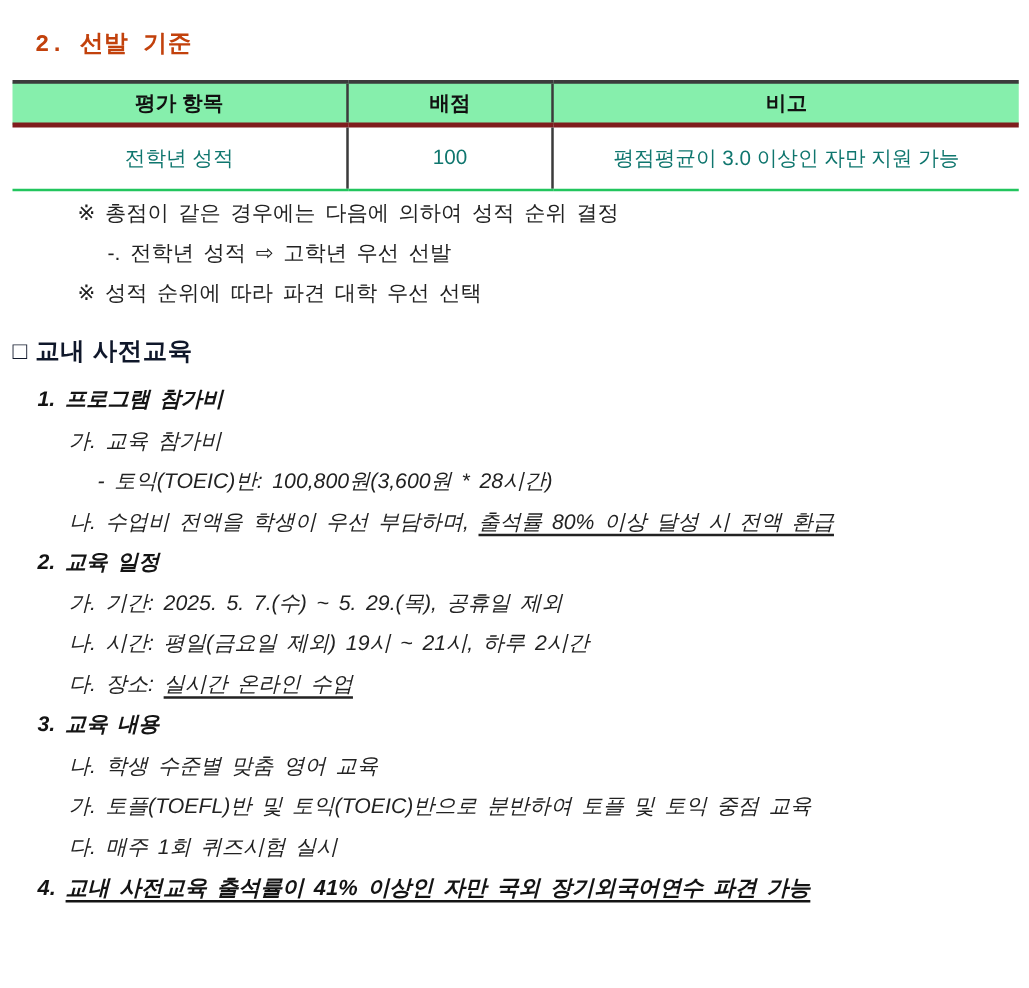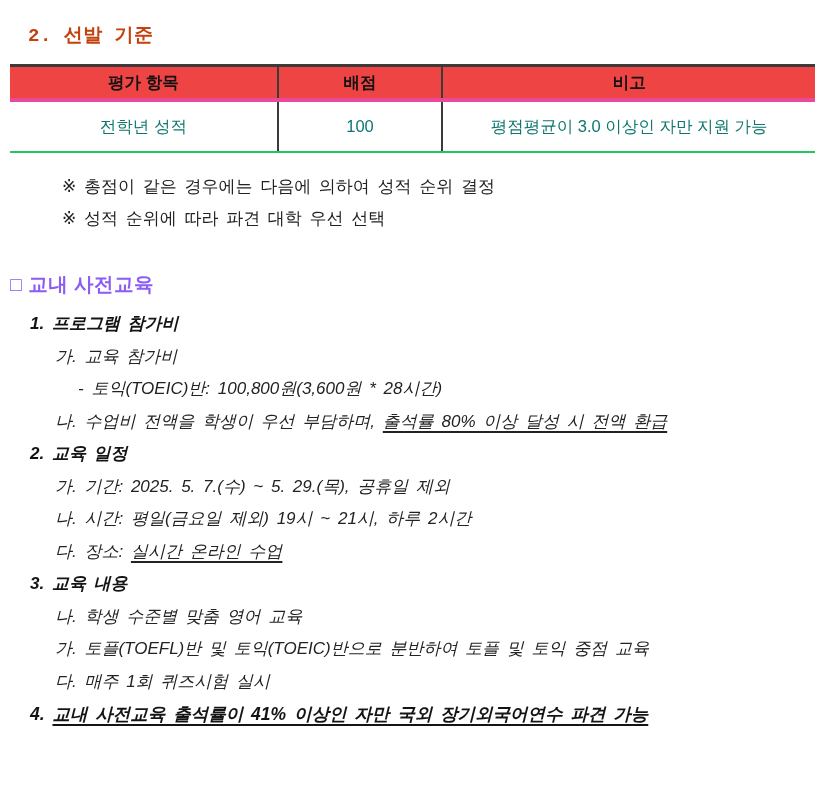--- a/index.html
+++ b/index.html
@@ -34,56 +34,56 @@
     margin-top: 16px;
     table-layout: fixed;
   }
   table.tbl th, table.tbl td {
     padding: 0;
     text-align: center;
     vertical-align: middle;
     font-size: 16.5px;
   }
   table.tbl thead th {
-    background: #ef4444;
+    background: #86efac;
     font-weight: bold;
     height: 31px;
     border-top: 3px solid #3b3b3b;
-    border-bottom: 4px solid #ec4899;
+    border-bottom: 4px solid #7f1d1d;
     color: #111111;
   }
   table.tbl tbody td {
     height: 49px;
     border-bottom: 2px solid #22c55e;
     font-weight: normal;
     color: #0f766e;
   }
   table.tbl .vline {
     border-left: 2px solid #3b3b3b;
   }
   .col-item { width: 33.3%; }
   .col-points { width: 20.3%; margin-left: 32px; }
   .col-note { width: 46.4%; }
   
-  .notes { margin-top: 18px; }
+  .notes { margin-top: 2px; }
   .note {
     font-size: 17px;
     line-height: 32px;
     padding-left: 52px;
     word-spacing: 3px;
     color: #222222;
   }
   .note.lvl2 { padding-left: 76px; }
   
   .edu-heading {
-    margin-top: 36px;
+    margin-top: 16px;
     font-size: 19.5px;
     font-weight: bold;
     letter-spacing: 0.5px;
-    color: #8b5cf6;
+    color: #0f172a;
   }
   .edu-list { margin-top: 10px; }
   .line {
     font-size: 17px;
     line-height: 32.5px;
     word-spacing: 3px;
     color: #222222;
     font-style: italic;
   }
   .line.title {
@@ -124,20 +124,21 @@
       <tr>
         <td>전학년 성적</td>
         <td class="vline">100</td>
         <td class="vline">평점평균이 3.0 이상인 자만 지원 가능</td>
       </tr>
     </tbody>
   </table>
 
   <div class="notes">
     <div class="note">※ 총점이 같은 경우에는 다음에 의하여 성적 순위 결정</div>
+    <div class="note lvl2">-. 전학년 성적 ⇨ 고학년 우선 선발</div>
     <div class="note">※ 성적 순위에 따라 파견 대학 우선 선택</div>
   </div>
 
   <div class="edu-heading">□ 교내 사전교육</div>
 
   <div class="edu-list">
 
     <div class="line title">1. 프로그램 참가비</div>
     <div class="line sub">가. 교육 참가비</div>
     <div class="line dash">- 토익(TOEIC)반: 100,800원(3,600원 * 28시간)</div>

